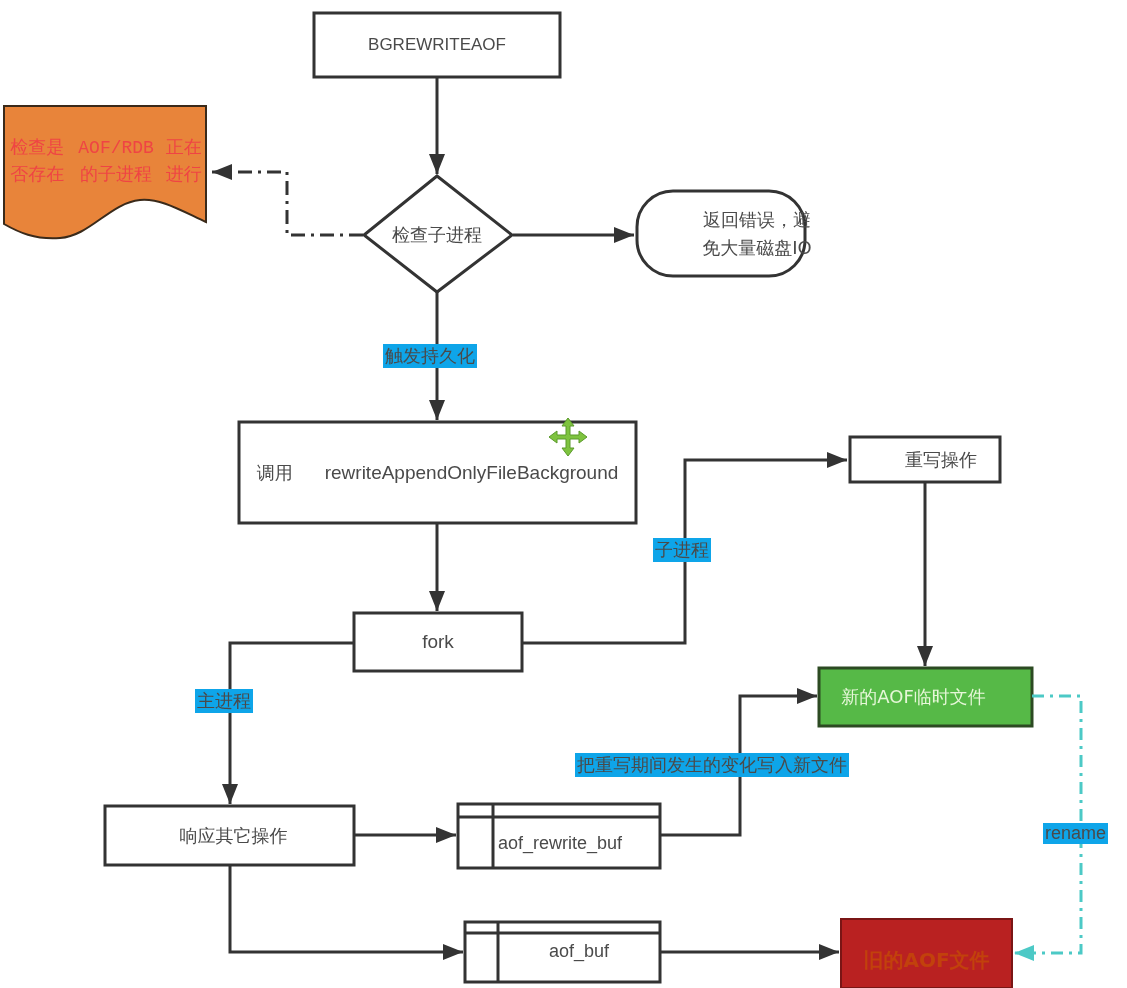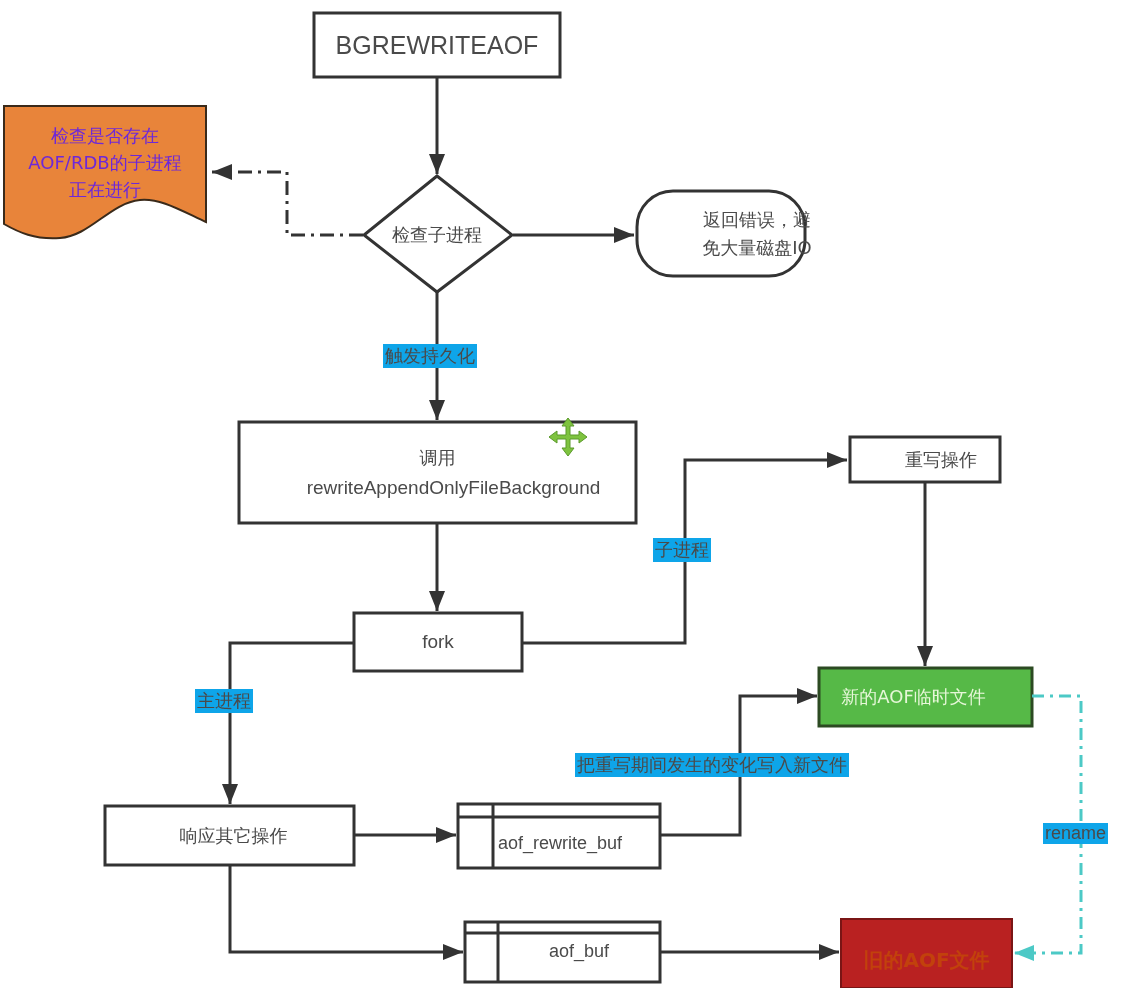--- a/index.html
+++ b/index.html
@@ -85,36 +85,36 @@
     <line x1="660" y1="952" x2="839" y2="952" stroke="#333" stroke-width="3" marker-end="url(#arrow-big)"></line>
 
     <polyline points="1032,696 1081,696 1081,953 1014,953" fill="none" stroke="#4cc9c6" stroke-width="3" stroke-dasharray="12,6,3,6" marker-end="url(#arrow-teal)"></polyline>
 
     <g transform="translate(568,437)">
       <path d="M0,-19 L-6,-11 L-2,-11 L-2,-2 L-11,-2 L-11,-6 L-19,0 L-11,6 L-11,2 L-2,2 L-2,11 L-6,11 L0,19 L6,11 L2,11 L2,2 L11,2 L11,6 L19,0 L11,-6 L11,-2 L2,-2 L2,-11 L6,-11 Z" fill="#7ec33f" stroke="#5a9a2a" stroke-width="1"></path>
     </g>
   </svg>
 
   
-  <div class="node-text lbl-en" style="left:314px; top:13px; width:246px; height:64px; font-size:25px;">BGREWRITEAOF</div>
+  <div class="node-text lbl-en" style="left:314px; top:13px; width:246px; height:64px; font-size:17px;">BGREWRITEAOF</div>
 
-  <div class="node-text" style="left:4px; top:120px; width:202px; height:84px; flex-direction:column; color:#6d28d9; font-size:18px; line-height:27px;">
+  <div class="node-text" style="left:4px; top:120px; width:202px; height:84px; flex-direction:row; color:#ef4444; font-size:18px; line-height:27px;font-family:Liberation Mono, monospace;">
     <span>检查是否存在</span>
     <span>AOF/RDB的子进程</span>
     <span>正在进行</span>
   </div>
 
   <div class="node-text" style="left:374px; top:220px; width:126px; height:30px;">检查子进程</div>
 
   <div class="node-text" style="left:637px; top:191px; width:168px; height:85px; flex-direction:column; line-height:28px;padding-left:36px;">
     <span>返回错误，避</span>
     <span>免大量磁盘IO</span>
   </div>
 
-  <div class="node-text" style="left:239px; top:422px; width:397px; height:101px; flex-direction:column; line-height:30px;">
+  <div class="node-text" style="left:239px; top:422px; width:397px; height:101px; line-height:30px;">
     <span>调用</span>
     <span class="lbl-en" style="font-size:19px;margin-left:32px;">rewriteAppendOnlyFileBackground</span>
   </div>
 
   <div class="node-text lbl-en" style="left:354px; top:613px; width:168px; height:58px; font-size:19px;">fork</div>
 
   <div class="node-text" style="left:850px; top:437px; width:150px; height:45px;padding-left:16px;">重写操作</div>
 
   <div class="node-text" style="left:819px; top:668px; width:189px; height:58px; color:#e6f7d8;">新的AOF临时文件</div>
 

